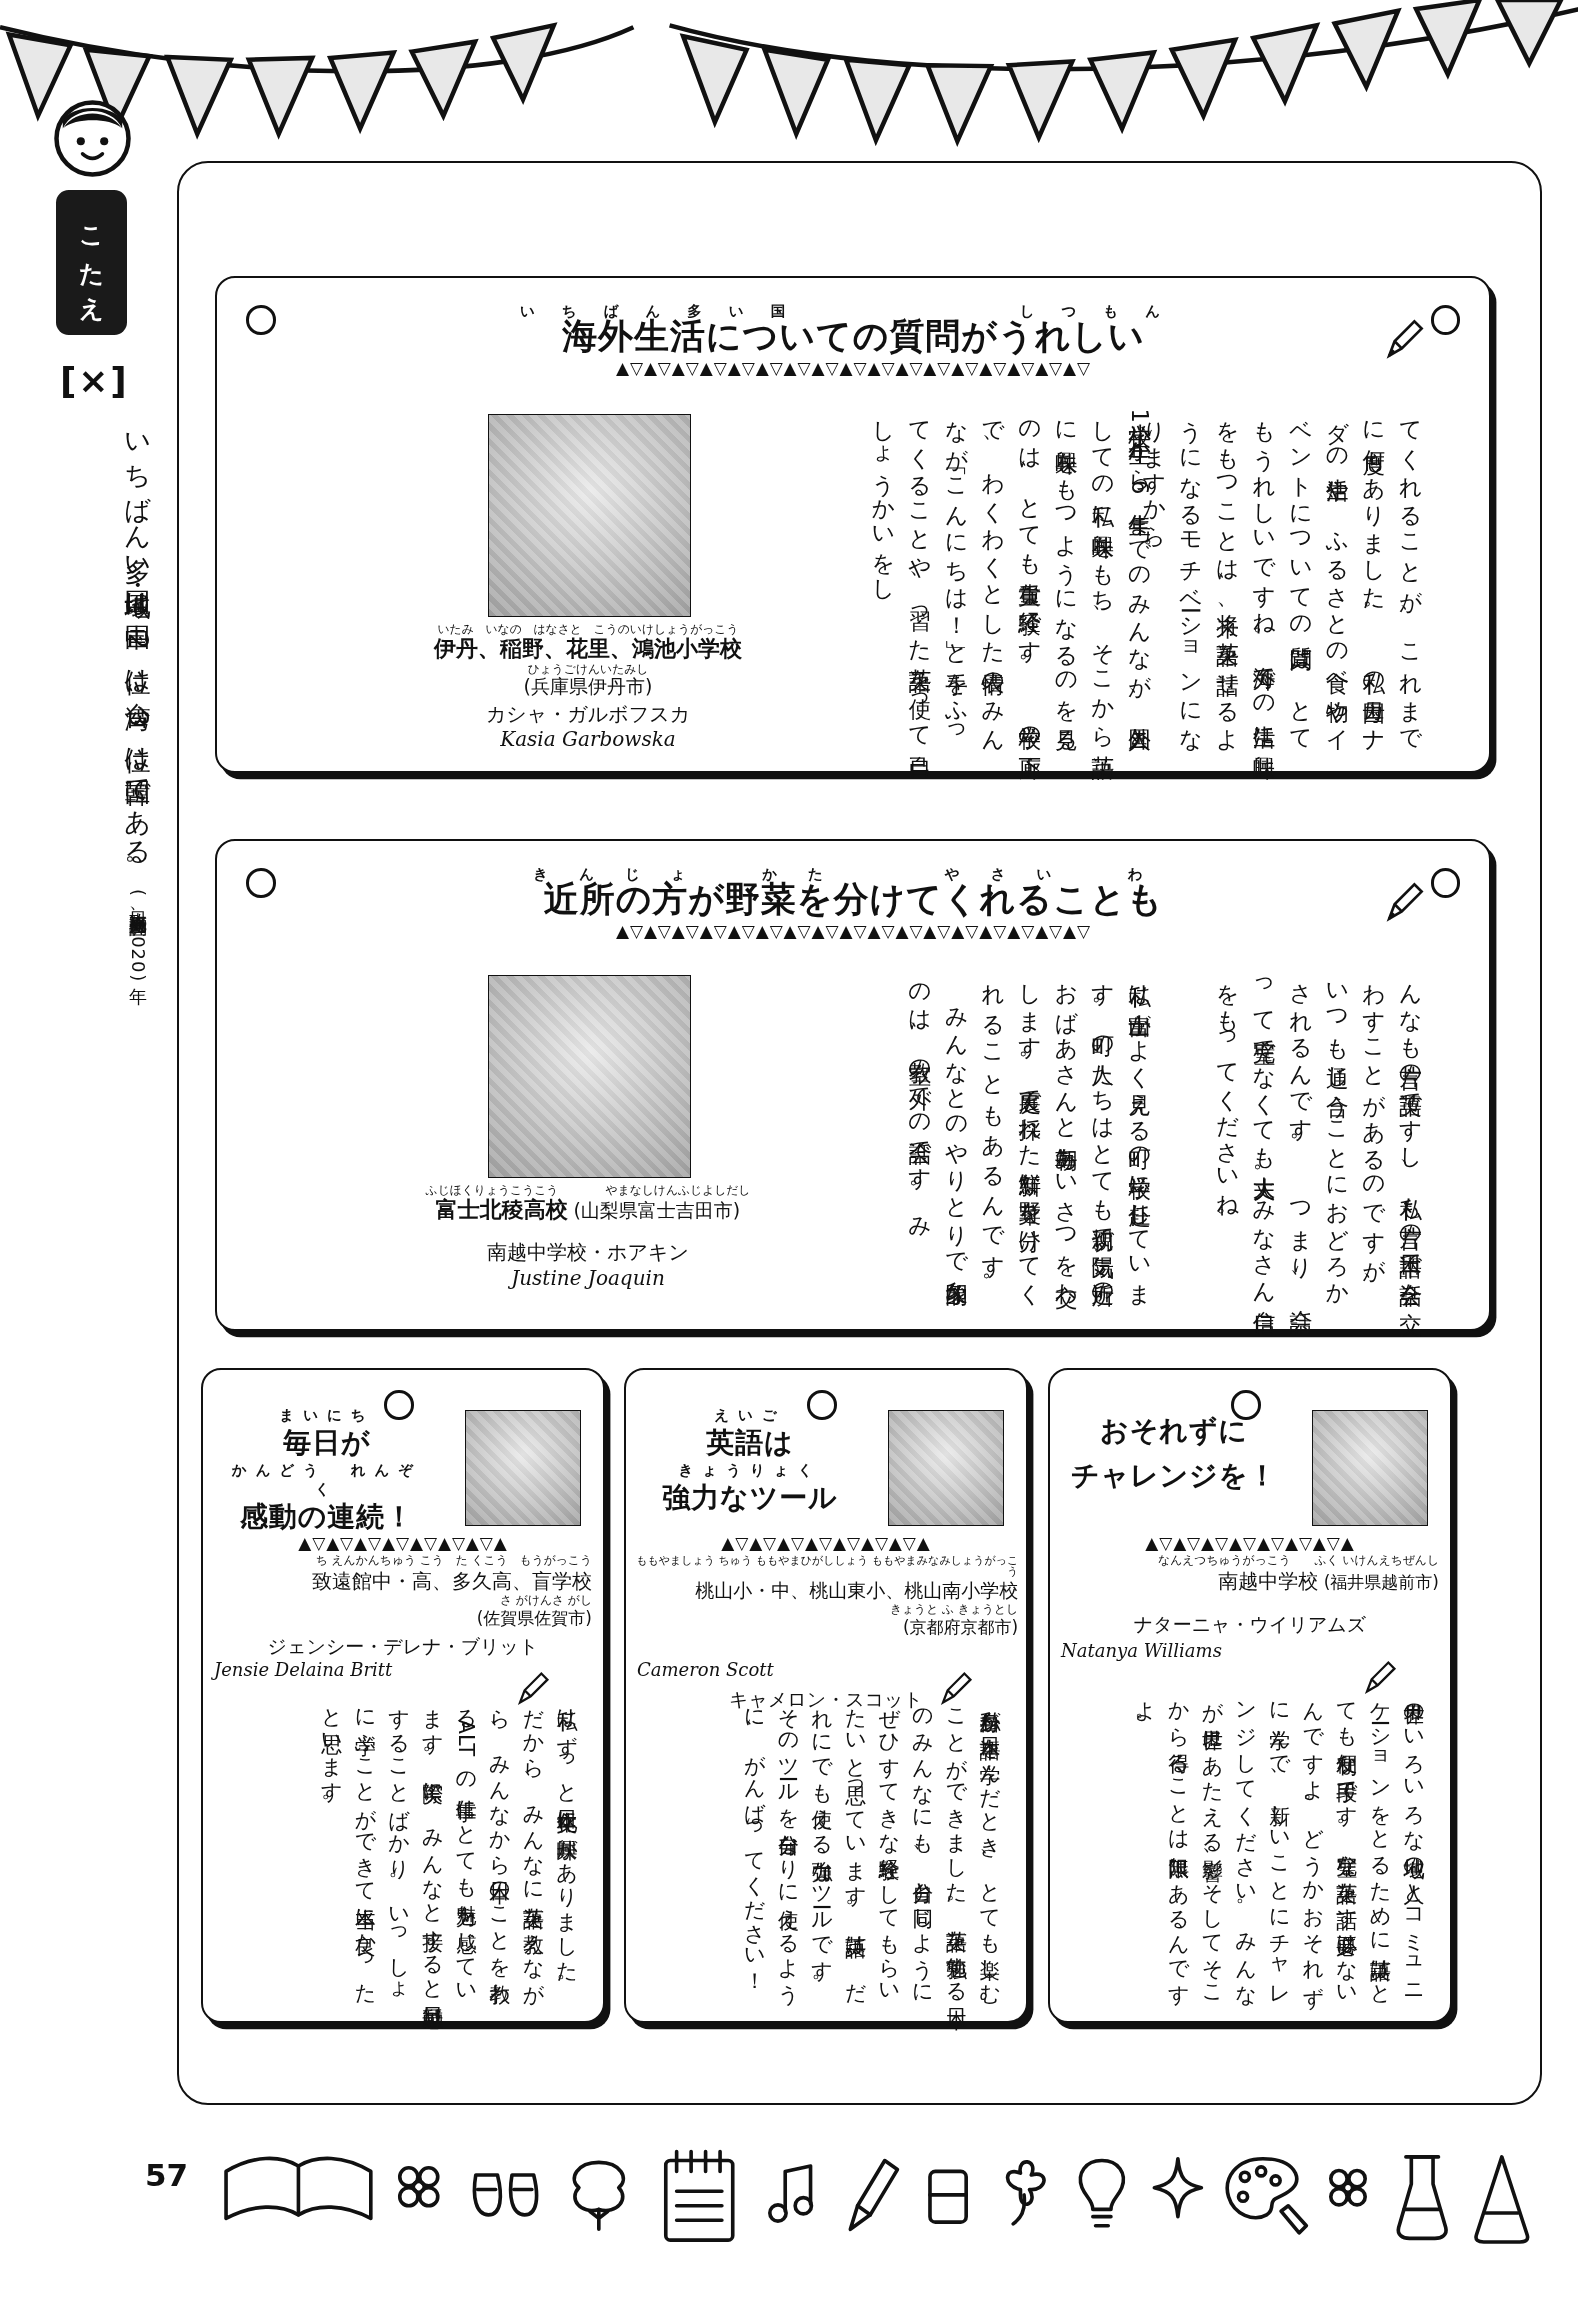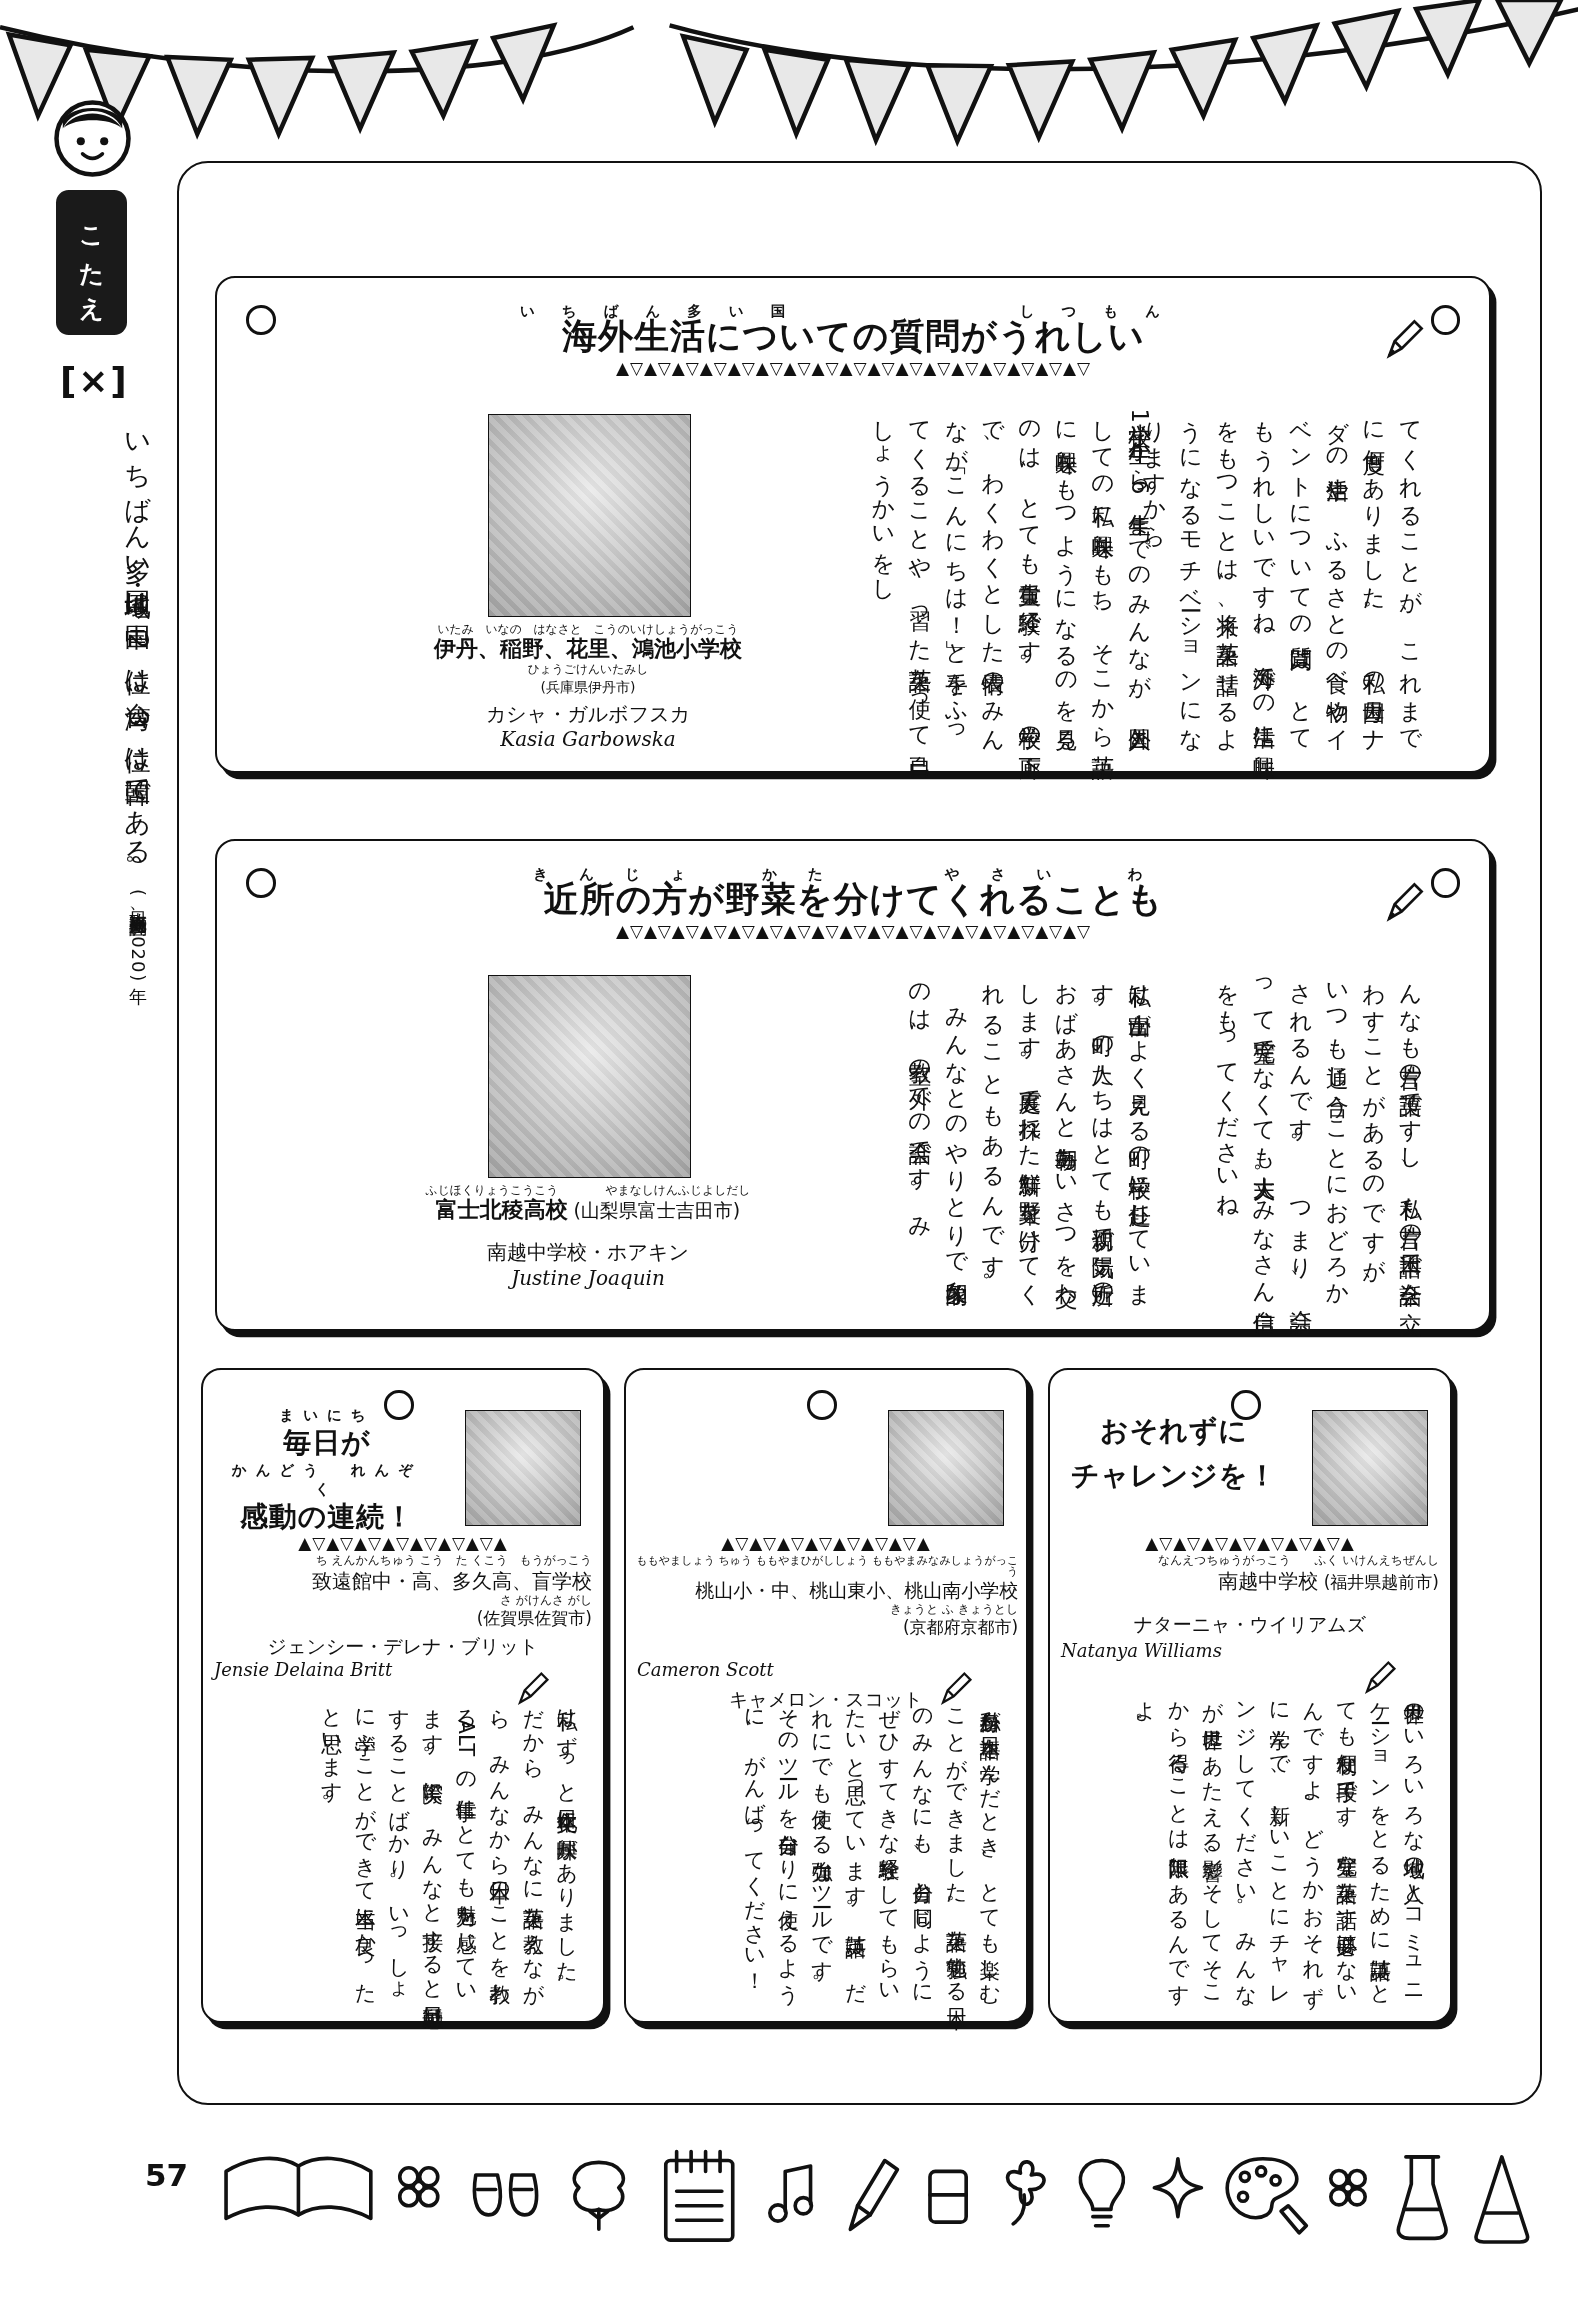--- a/index.html
+++ b/index.html
@@ -166,21 +166,21 @@
       <path d="M8 44 L14 28 L36 6 L44 14 L22 36 Z" fill="#fff" stroke="#111" stroke-width="3"></path>
       <path d="M14 28 L22 36" stroke="#111" stroke-width="3"></path>
       <path d="M8 44 L13 38" stroke="#111" stroke-width="3"></path>
     </svg>
 
     <div class="photo" style="position:absolute;left:271px;top:136px;width:201px;height:201px;"></div>
     <div class="caption" style="position:absolute;left:190px;top:346px;width:362px;">
       <span class="rb">いたみ　いなの　はなさと　こうのいけしょうがっこう</span>
       <span class="big">伊丹、稲野、花里、鴻池小学校</span><br>
       <span class="rb">ひょうごけんいたみし</span>
-      <span style="font-size:14px">(兵庫県伊丹市)</span>
+      <span style="font-size:19px">(兵庫県伊丹市)</span>
     </div>
     <div class="name-ja" style="position:absolute;left:190px;top:423px;width:362px;">カシャ・ガルボフスカ</div>
     <div class="name-en" style="position:absolute;left:190px;top:449px;width:362px;">Kasia Garbowska</div>
 
     <div class="body-text" style="position:absolute;left:561px;top:127px;width:380px;height:335px;">小学校1年生から6年生までのみんなが、外国人としての私に興味をもち、そこから英語に興味をもつようになるのを見るのは、とても貴重な経験です。
 　学校の廊下で、わくわくとした表情のみんなが「こんにちは！」と手をふってくることや、習った英語を使って自己しょうかいをし</div>
     <div class="body-text" style="position:absolute;left:959px;top:127px;width:253px;height:335px;">てくれることが、これまでに何度もありました。
 　私の母国カナダの生活や、ふるさとの食べ物やイベントについての質問は、とてもうれしいですね。海外での生活に興味をもつことは、将来、英語を話せるようになるモチベーションになりますから。</div>
   </div>
 
@@ -247,20 +247,30 @@
       <path d="M8 44 L14 28 L36 6 L44 14 L22 36 Z" fill="#fff" stroke="#111" stroke-width="3"></path>
       <path d="M14 28 L22 36" stroke="#111" stroke-width="3"></path>
     </svg>
 
     <div class="mini-body" style="position:absolute;left:20px;top:324px;width:360px;height:299px;">私はずっと日本文化に興味がありました。だから、みんなに英語を教えながら、みんなから日本のことを教わるALTの仕事にとても魅力を感じています。実際に、みんなと接すると毎日感動することばかり。いっしょに学ぶことができて本当に良かったと思います。</div>
   </div>
 
   <div class="card" style="left:624px;top:1368px;width:400px;height:651px;">
     <span class="hole" style="left:181px;top:20px;"></span>
 
+    <div style="position:absolute;left:20px;top:36px;width:208px;text-align:center;">
+      <div class="mini-title">
+        <span class="ruby" style="display:block;letter-spacing:9px;">えいご</span>
+        <span>英語は</span>
+      </div>
+      <div class="mini-title">
+        <span class="ruby" style="display:block;letter-spacing:9px;">きょうりょく</span>
+        <span>強力なツール</span>
+      </div>
+    </div>
     <div class="photo" style="position:absolute;right:22px;top:40px;width:114px;height:114px;"></div>
 
     <div class="zigzag" style="position:absolute;left:20px;top:161px;width:360px;">▲▽▲▽▲▽▲▽▲▽▲▽▲▽▲</div>
 
     <div class="mini-school" style="position:absolute;left:7.2px;top:185px;width:385px;">
       <span class="rb" style="font-size:11px;display:block;line-height:1;">ももやましょう ちゅう ももやまひがししょう ももやまみなみしょうがっこう</span>
       <span style="font-size:19px">桃山小・中、桃山東小、桃山南小学校</span><br>
       <span class="rb" style="font-size:11.8px;display:block;line-height:1;">きょうと ふ きょうとし</span>
       <span>(京都府京都市)</span>
     </div>

